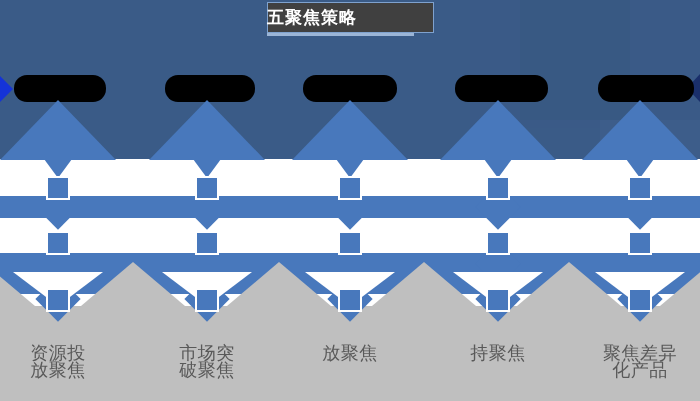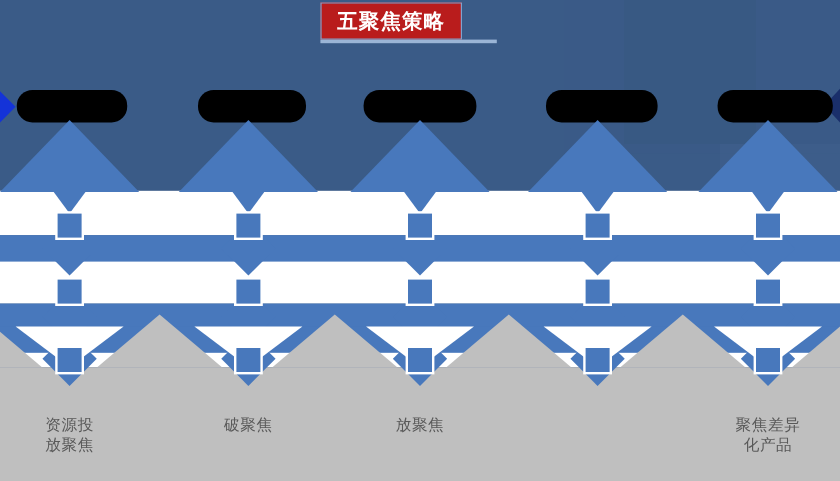--- a/index.html
+++ b/index.html
@@ -40,27 +40,26 @@
     left: 600px; top: 120px; width: 100px; height: 40px;
     background: #3F5F8C;
     opacity: .6;
   }
 
   
   .title-box {
     position: absolute;
     left: 267px;
     top: 2px;
-    width: 118px;
+    width: 167px;
     height: 31px;
-    background: #b91c1c;
+    background: #404040;
     box-shadow: 0 0 0 1px #7FA2CE inset;
     display: flex;
     align-items: center;
-    justify-content: center;
   }
   .title-box .title-text {
     color: #FFFFFF;
     font-size: 17px;
     font-weight: bold;
     letter-spacing: 1px;
     line-height: 1;
     white-space: nowrap;
   }
   .title-underline {
@@ -216,21 +215,21 @@
   }
 
   
   .col-label {
     position: absolute;
     top: 345px;
     width: 92px;
     left: -46px;
     text-align: center;
     color: #595959;
-    font-size: 13px;
+    font-size: 18px;
     line-height: 17px;
     font-weight: normal;
     letter-spacing: .5px;
   }
 </style>
 </head>
 <body>
 
 <div id="slide">
 
@@ -288,20 +287,21 @@
         <div class="tri-up-light"></div>
         <div class="tri-down-notch"></div>
         <div class="node-diamond dm-1"></div>
         <div class="node-diamond dm-2"></div>
         <div class="node-diamond dm-3"></div>
         <div class="white-v"></div>
         <div class="node-sq sq-1"></div>
         <div class="node-sq sq-2"></div>
         <div class="node-sq sq-3"></div>
         <div class="col-label">
+          <div>市场突</div>
           <div>破聚焦</div>
         </div>
       </div>
       <div class="col" style="left: 350px;">
         <div class="tri-up-light"></div>
         <div class="tri-down-notch"></div>
         <div class="node-diamond dm-1"></div>
         <div class="node-diamond dm-2"></div>
         <div class="node-diamond dm-3"></div>
         <div class="white-v"></div>
@@ -316,20 +316,21 @@
         <div class="tri-up-light"></div>
         <div class="tri-down-notch"></div>
         <div class="node-diamond dm-1"></div>
         <div class="node-diamond dm-2"></div>
         <div class="node-diamond dm-3"></div>
         <div class="white-v"></div>
         <div class="node-sq sq-1"></div>
         <div class="node-sq sq-2"></div>
         <div class="node-sq sq-3"></div>
         <div class="col-label">
+          <div>持聚焦</div>
         </div>
       </div>
       <div class="col" style="left: 640px;">
         <div class="tri-up-light"></div>
         <div class="tri-down-notch"></div>
         <div class="node-diamond dm-1"></div>
         <div class="node-diamond dm-2"></div>
         <div class="node-diamond dm-3"></div>
         <div class="white-v"></div>
         <div class="node-sq sq-1"></div>

